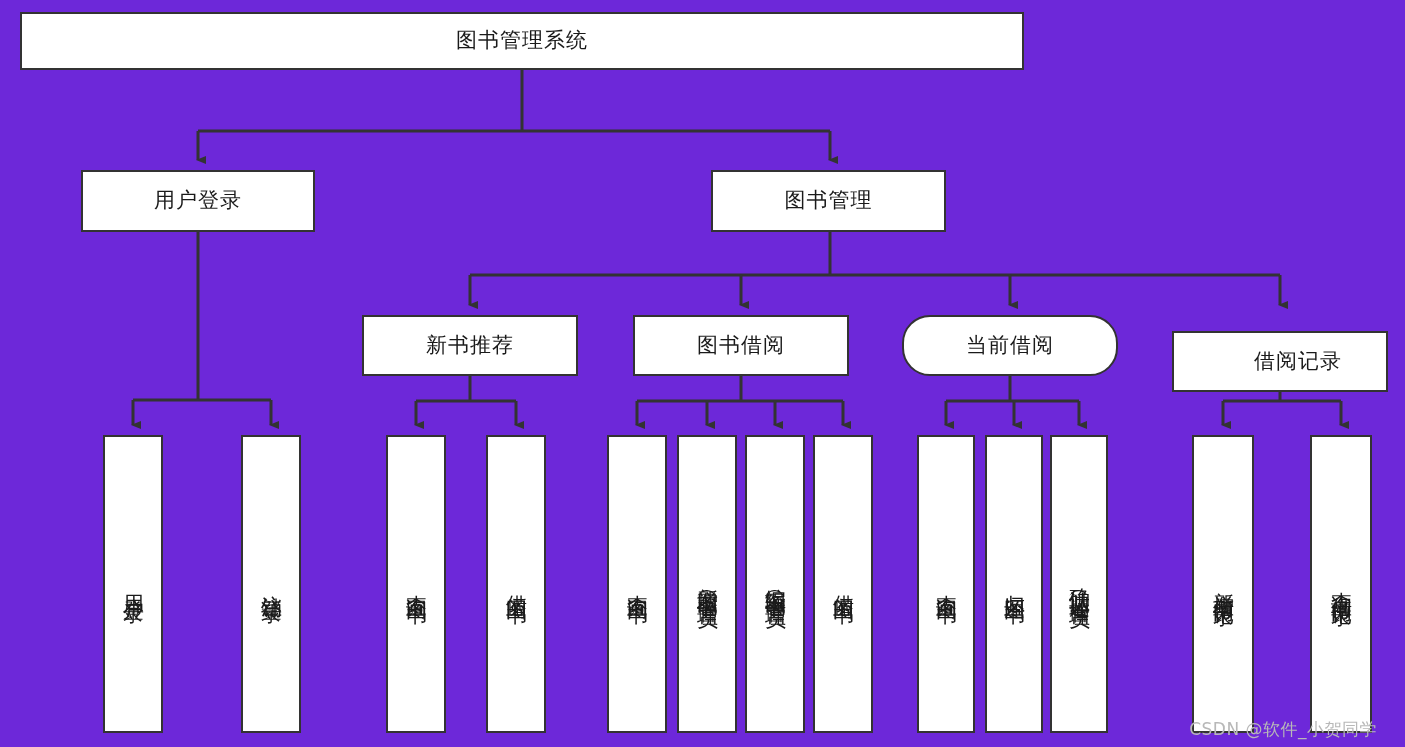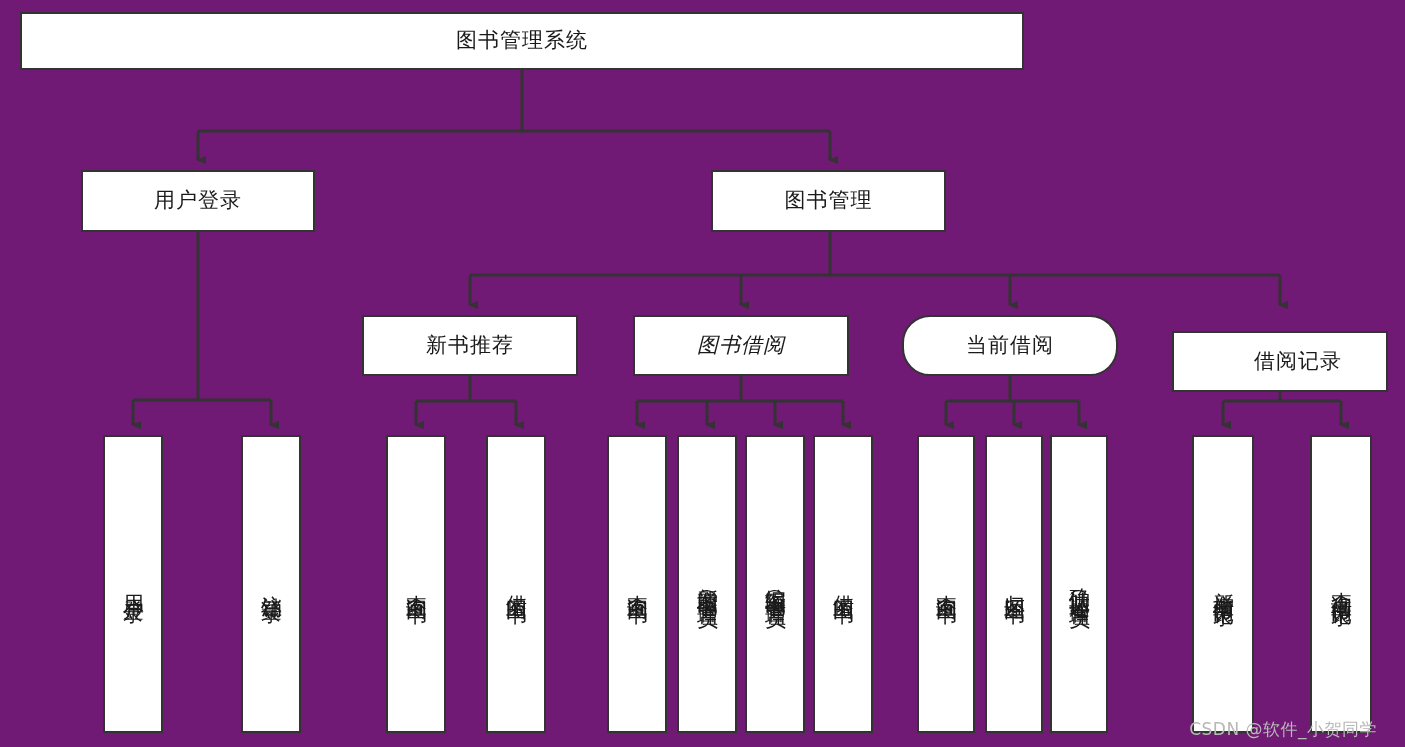--- a/index.html
+++ b/index.html
@@ -8,21 +8,21 @@
     padding: 0;
     background: #ffffff;
   }
   body {
     font-family: "DejaVu Sans", "Liberation Sans", sans-serif;
   }
   #canvas {
     position: relative;
     width: 1405px;
     height: 747px;
-    background: #701a75;
+    background: #6d28d9;
     overflow: hidden;
   }
   svg.connectors {
     position: absolute;
     left: 0;
     top: 0;
     width: 1405px;
     height: 747px;
     pointer-events: none;
   }
@@ -123,21 +123,21 @@
       <path d="M1341,401 L1341,425" marker-end="url(#arw)"></path>
     </g>
   </svg>
 
   <div class="node h" style="left:20px;top:12px;width:1004px;height:58px;">图书管理系统</div>
 
   <div class="node h" style="left:81px;top:170px;width:234px;height:62px;">用户登录</div>
   <div class="node h" style="left:711px;top:170px;width:235px;height:62px;">图书管理</div>
 
   <div class="node h" style="left:362px;top:315px;width:216px;height:61px;">新书推荐</div>
-  <div class="node h" style="left:633px;top:315px;width:216px;height:61px;font-style:italic;">图书借阅</div>
+  <div class="node h" style="left:633px;top:315px;width:216px;height:61px;">图书借阅</div>
   <div class="node h" style="left:902px;top:315px;width:216px;height:61px;border-radius:28px;">当前借阅</div>
   <div class="node h" style="left:1172px;top:331px;width:216px;height:61px;padding-left:36px;">借阅记录</div>
 
   <div class="node v" style="left:103px;top:435px;width:60px;height:298px;">
     <span class="vtext">用户登录</span>
   </div>
   <div class="node v" style="left:241px;top:435px;width:60px;height:298px;">
     <span class="vtext">注销登录</span>
   </div>
 

